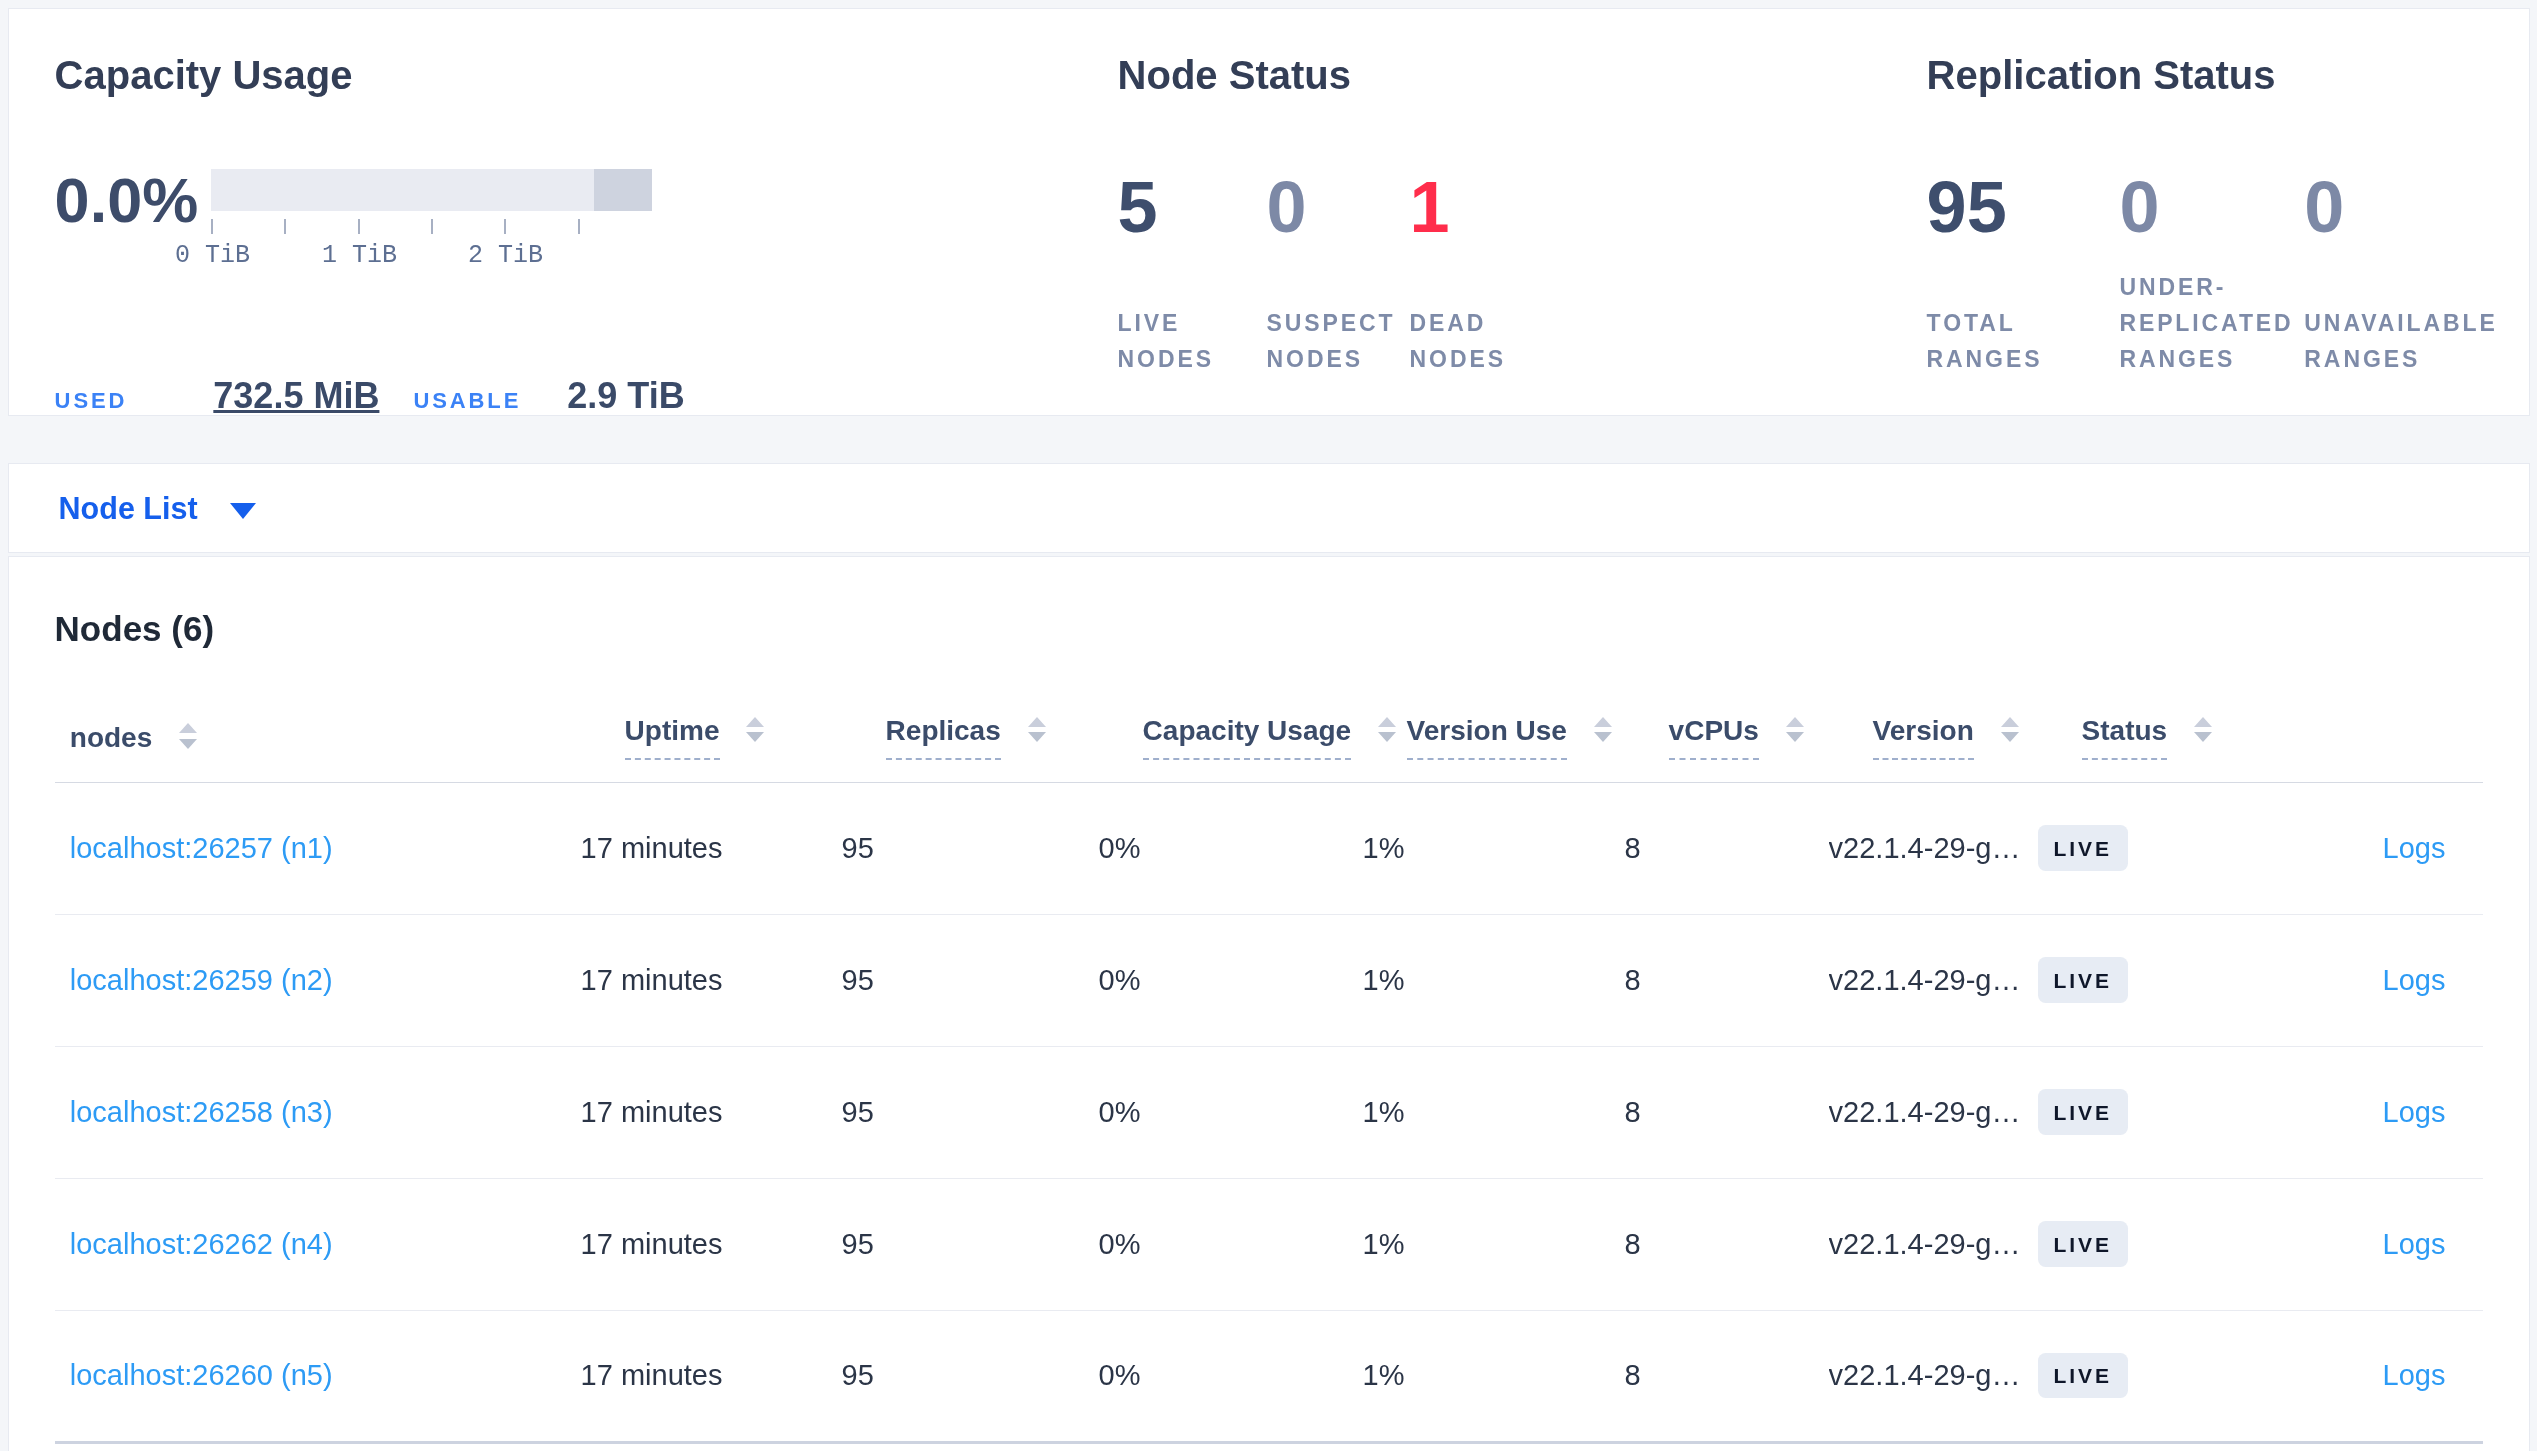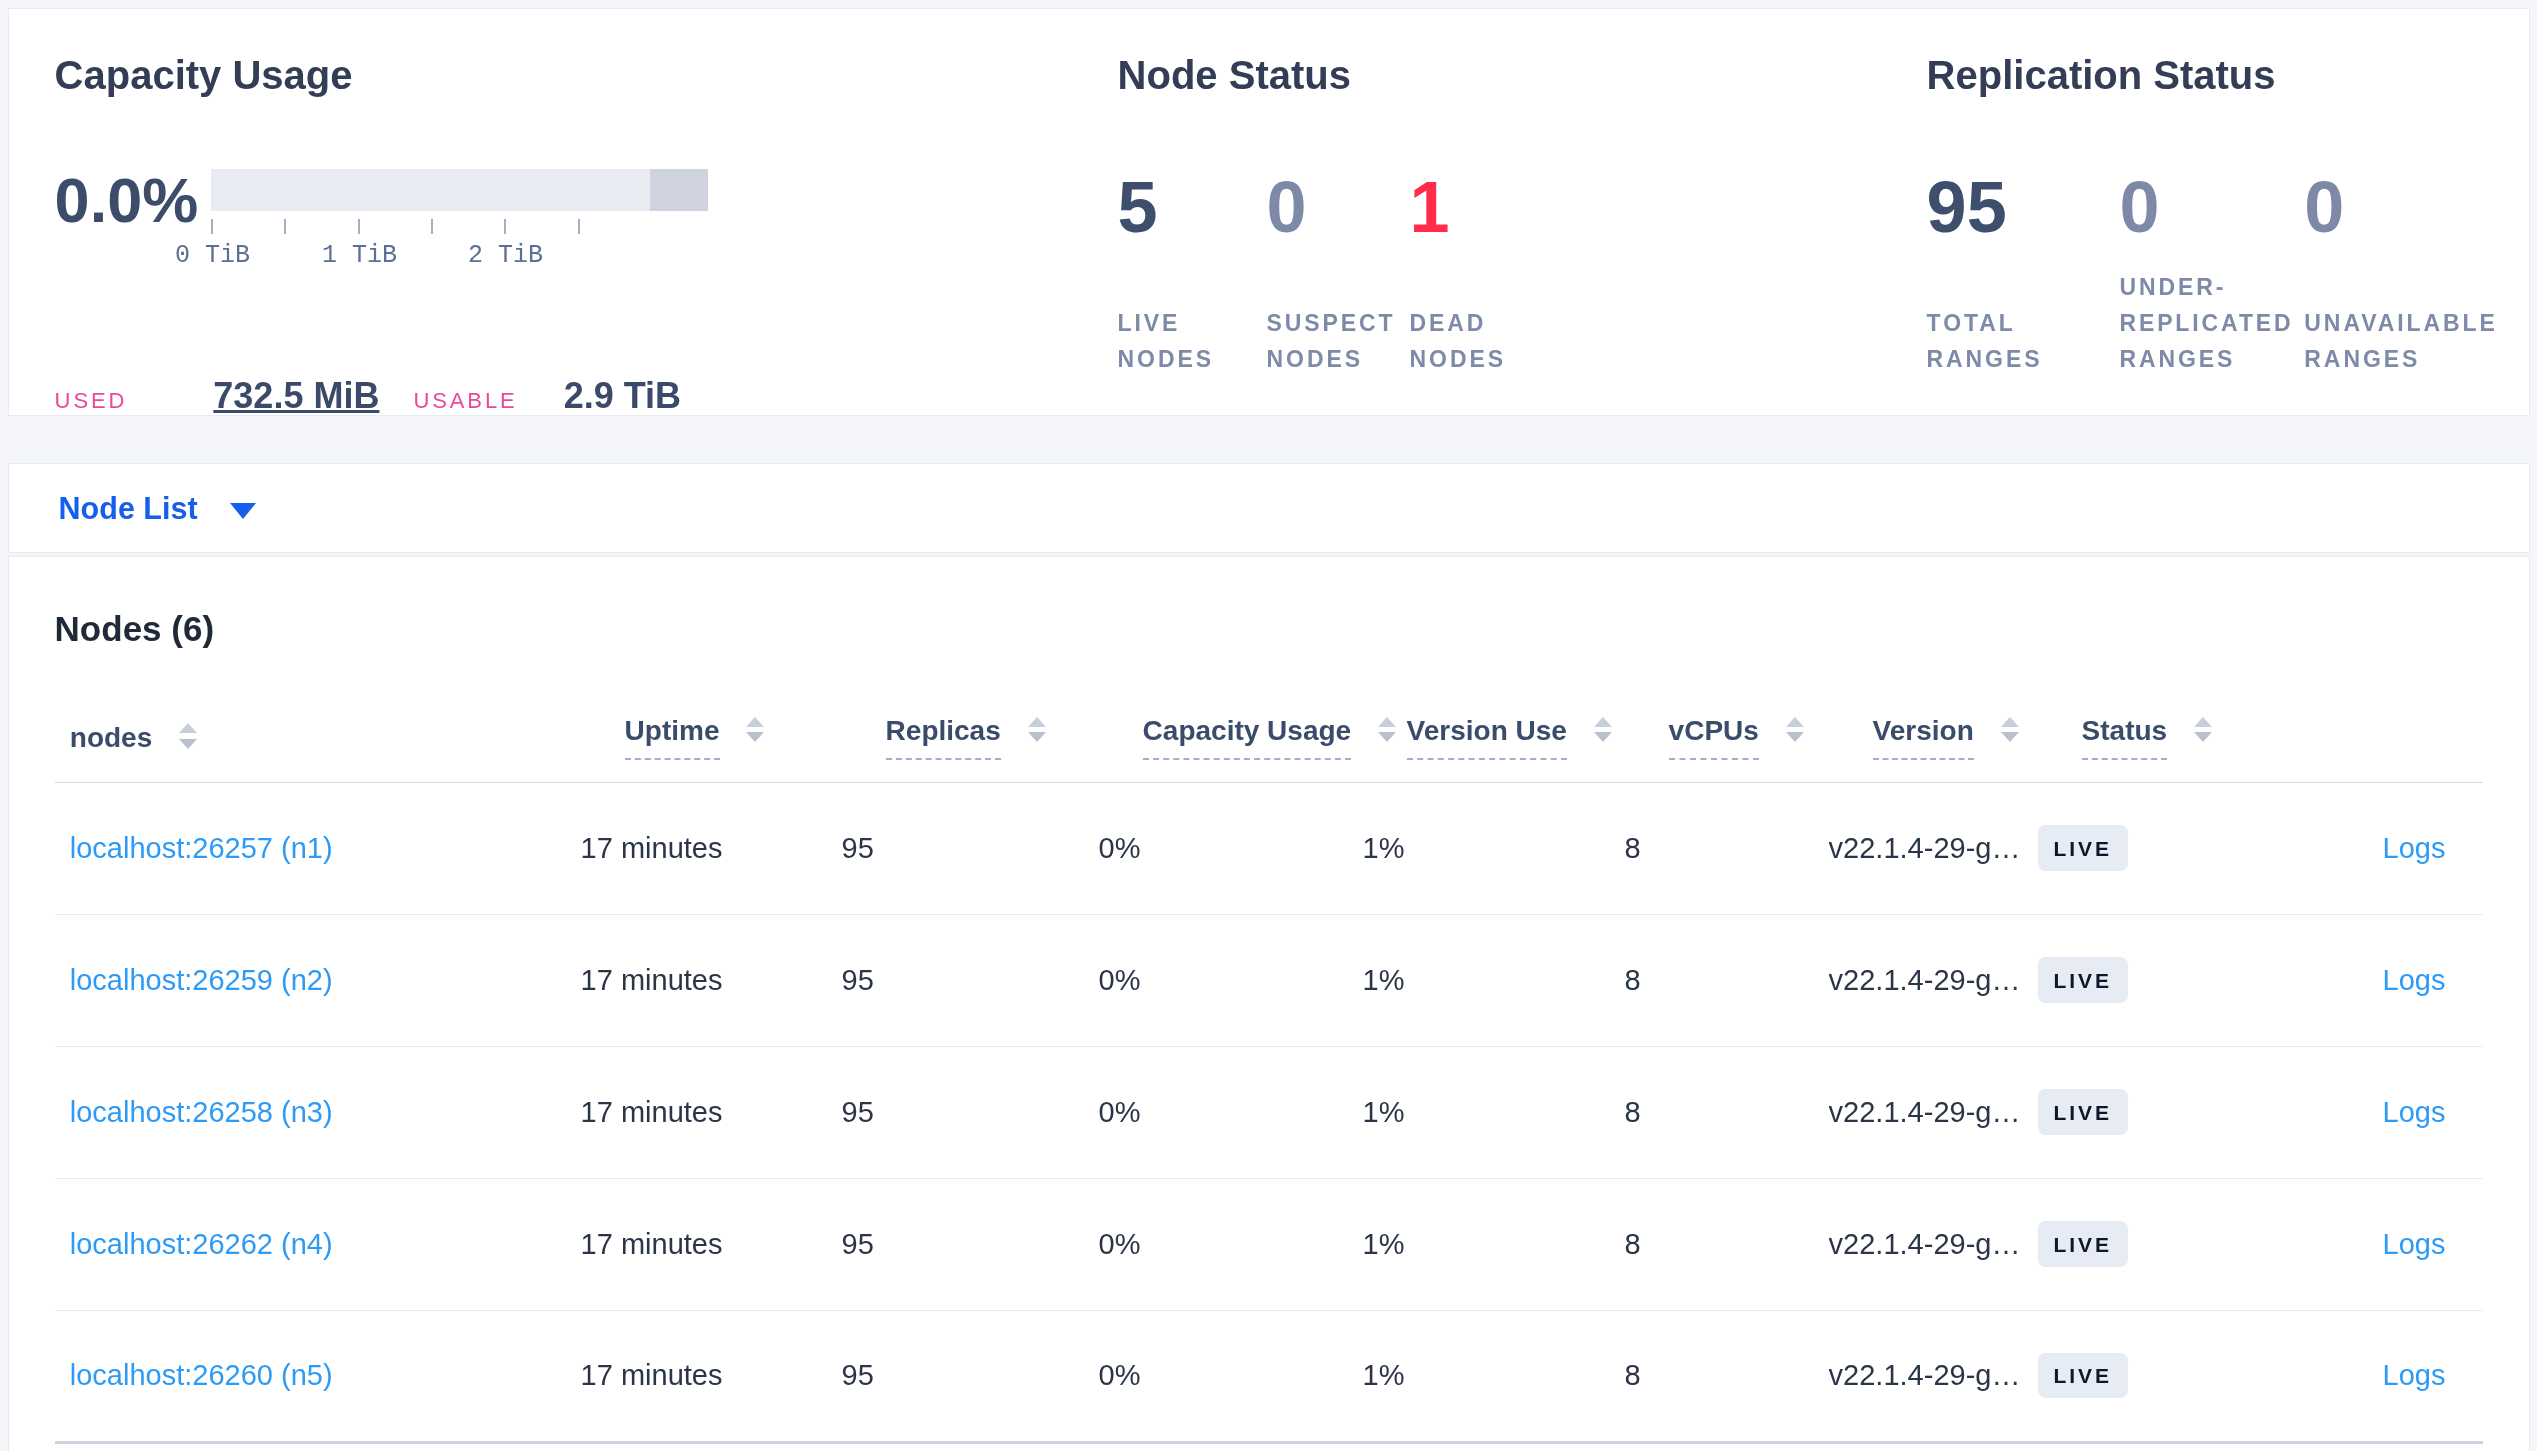--- a/index.html
+++ b/index.html
@@ -23,28 +23,28 @@
   
   .panel { position:absolute; top:46px; }
   .sec-capacity { left:46px; width:1000px; }
   .sec-nodes    { left:1109px; width:762px; }
   .sec-repl     { left:1918px; width:591px; }
   .panel-title { font-size:40px; line-height:40px; font-weight:600; color:#333e56; }
 
   
   .chart-row { position:relative; margin-top:74px; height:99px; }
   .pct { position:absolute; left:0; top:0; font-size:63px; line-height:63px; font-weight:700; color:#3d4c6a; }
-  .bar-wrap { position:absolute; left:156px; top:0; width:497px; height:42px;font-family:Liberation Mono, monospace; }
+  .bar-wrap { position:absolute; left:156px; top:0; width:441px; height:42px;font-family:Liberation Mono, monospace; }
   .bar-bg { position:absolute; inset:0; background:#e9ebf2; }
   .bar-reserved { position:absolute; top:0; right:0; width:58px; height:42px; background:#ced3df; }
   .tick { position:absolute; top:50px; width:2.9px; height:15.2px; background:#a7b0c3; }
   .tick-label { position:absolute; top:72px; transform:translateX(-50%); font-size:25px; color:#5d6f92; white-space:nowrap; }
 
   .used-row { display:flex; align-items:baseline; margin-top:107px; }
-  .kv-label { font-size:22px; letter-spacing:2.9px; color:#ec4899; font-weight:400; }
+  .kv-label { font-size:22px; letter-spacing:2.9px; color:#3b82f6; font-weight:700; }
   .kv-value { font-size:36px; font-weight:600; color:#3a4a68; }
   .mr90 { margin-right:86px; } .mr36 { margin-right:34px;text-decoration:underline; } .mr48 { margin-right:46px; }
 
   
   .big-row { display:flex; margin-top:76px; }
   .label-row { display:flex; align-items:flex-end; margin-top:25px; min-height:109px; }
   .big { font-size:72px; line-height:72px; font-weight:600; }
   .stat-label { font-size:23px; line-height:36px; letter-spacing:2.9px; color:#7e8ba8; font-weight:600; }
   .c-dark { color:#3e4e6d; } .c-muted { color:#7d89a6; } .c-red { color:#ff2d4b; }
   .ncol1 { width:149px; } .ncol2 { width:143px; } .ncol3 { width:162px; }

